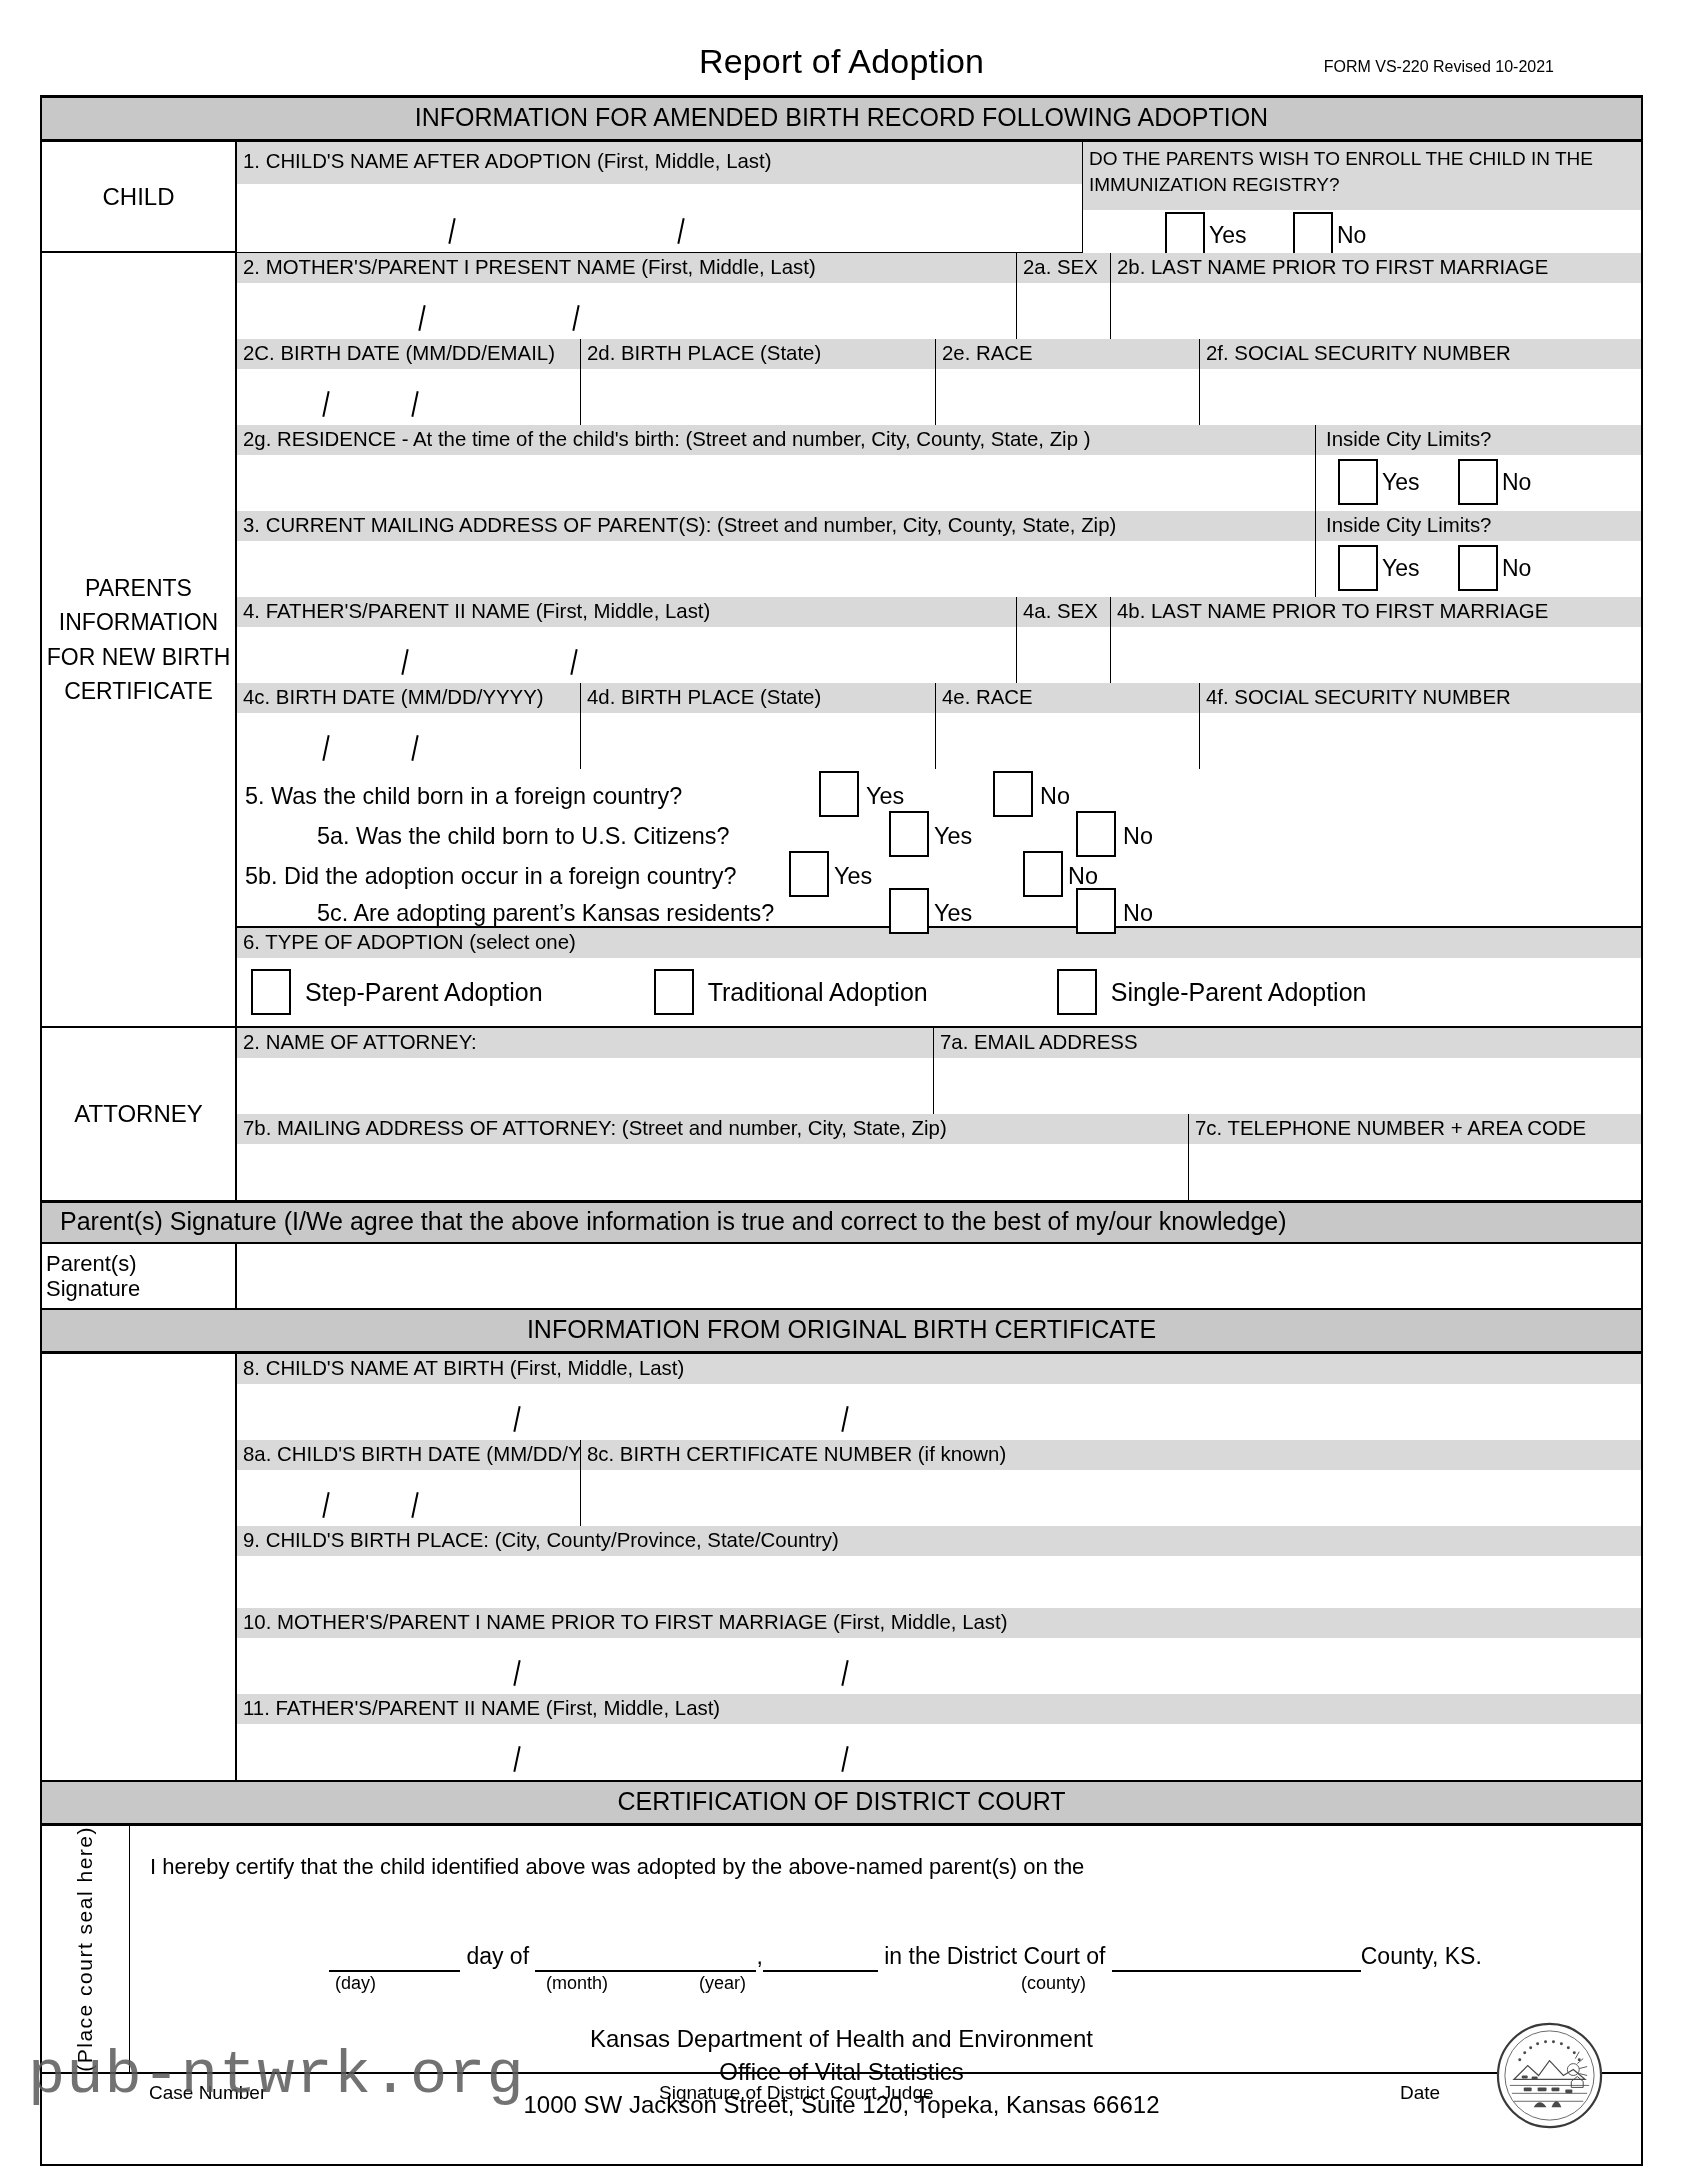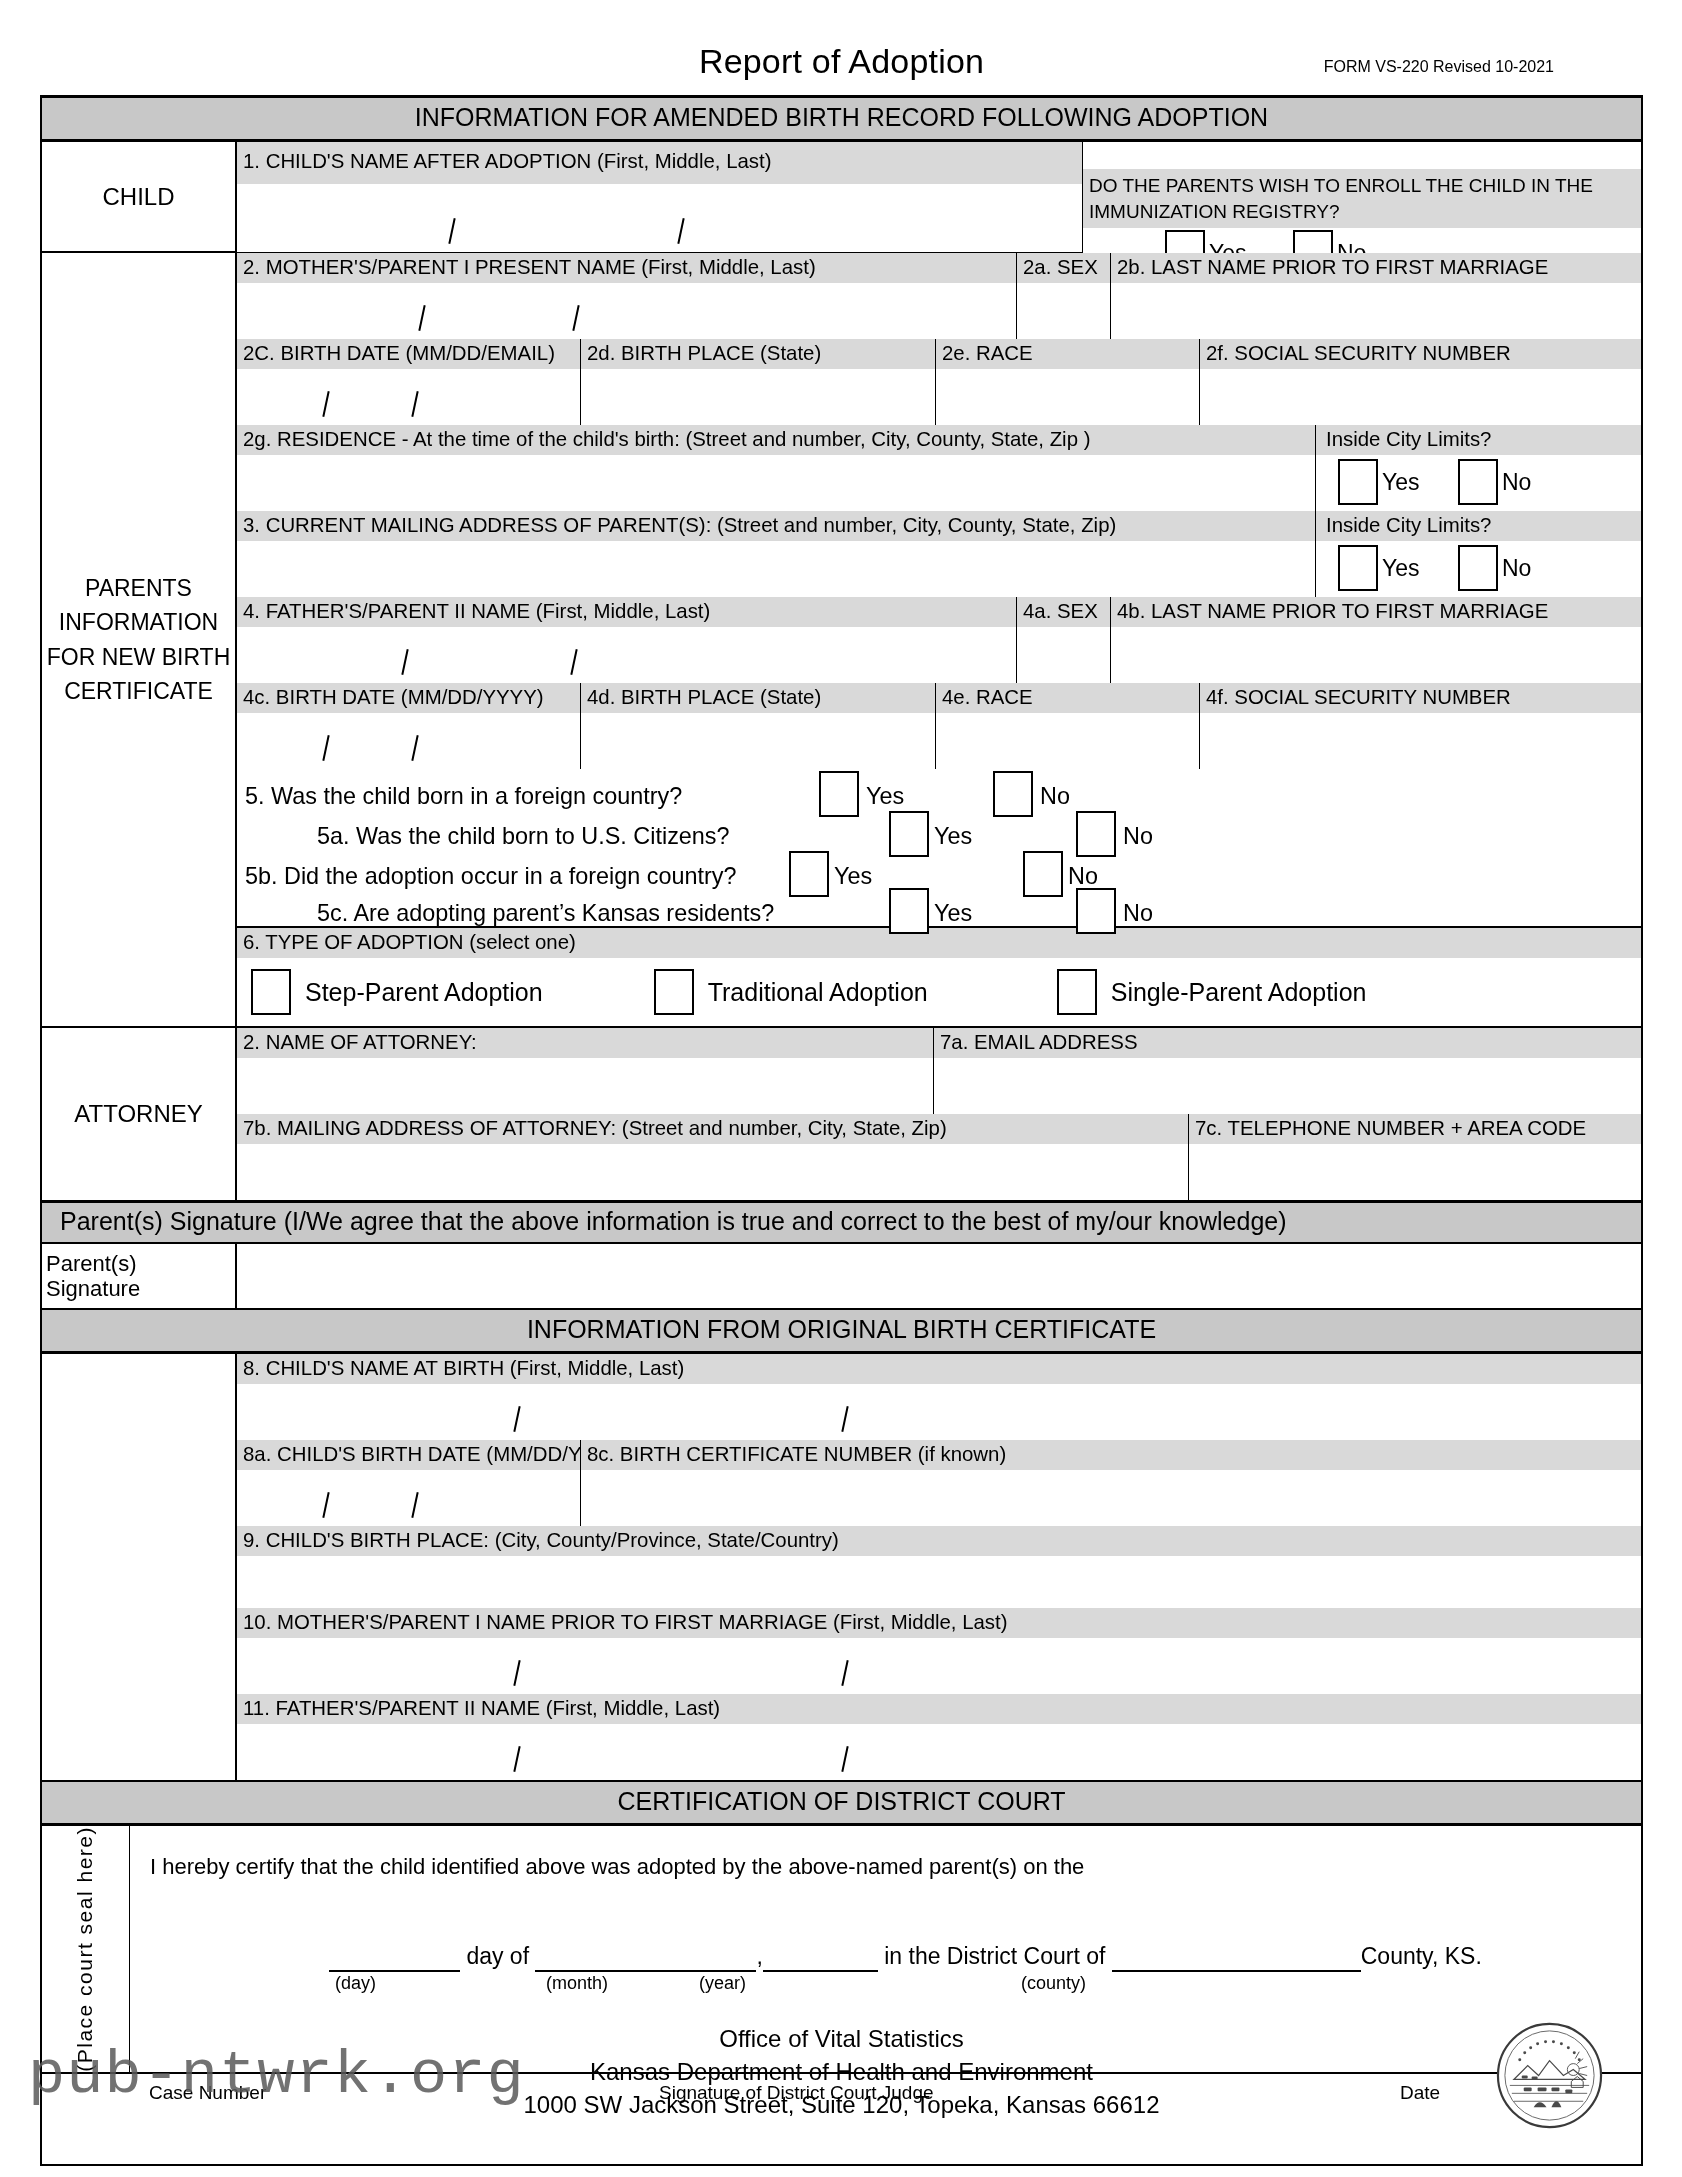--- a/index.html
+++ b/index.html
@@ -176,21 +176,21 @@
       <div class="content">
         <div class="r" style="height:109px;">
           <div class="cell" style="width:846px;">
             <div class="lbl" style="height:42px;padding-top:8px;">1. CHILD'S NAME AFTER ADOPTION (First, Middle, Last)</div>
             <div class="fill" style="height:68px;position:relative;">
               <span class="slash" style="left:214px;top:34px;"></span>
               <span class="slash" style="left:443px;top:34px;"></span>
             </div>
           </div>
           <div class="cell" style="flex:1;">
-            <div class="immun" style="height:59px;margin-top:27px;">DO THE PARENTS WISH TO ENROLL THE CHILD IN THE IMMUNIZATION REGISTRY?</div>
+            <div class="immun" style="height:68px;">DO THE PARENTS WISH TO ENROLL THE CHILD IN THE IMMUNIZATION REGISTRY?</div>
             <div class="fill" style="height:54px;padding:2px 0 0 82px;">
               <span class="cbwrap">
                 <span class="cb"></span>
                 <span class="cbtxt">Yes</span>
               </span>
               <span class="cbwrap" style="margin-left:42px;">
                 <span class="cb"></span>
                 <span class="cbtxt">No</span>
               </span>
             </div>
@@ -490,22 +490,22 @@
 
     <div class="sigrow">
       <span class="sigcap" style="left:107px;">Case Number</span>
       <span class="sigcap" style="left:617px;">Signature of District Court Judge</span>
       <span class="sigcap" style="left:1358px;text-align:center;">Date</span>
     </div>
 
   </div>
 
   <div class="footer">
+    <div>Kansas Department of Health and Environment</div>
     <div>Office of Vital Statistics</div>
-    <div>Kansas Department of Health and Environment</div>
     <div>1000 SW Jackson Street, Suite 120, Topeka, Kansas 66612</div>
   </div>
 
   <div class="seal-img">
     <svg width="111" height="111" viewBox="0 0 112 112">
       <circle cx="56" cy="56" r="52" fill="#fff" stroke="#3a3a3a" stroke-width="2.2"></circle>
       <circle cx="56" cy="56" r="45" fill="none" stroke="#6a6a6a" stroke-width="1"></circle>
 
       <g fill="#4a4a4a">
         <circle cx="26" cy="40" r="1.5"></circle>

